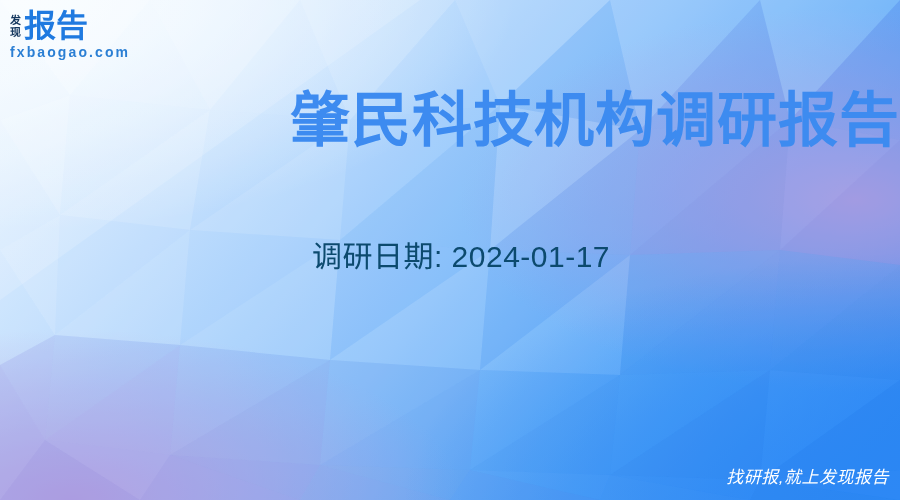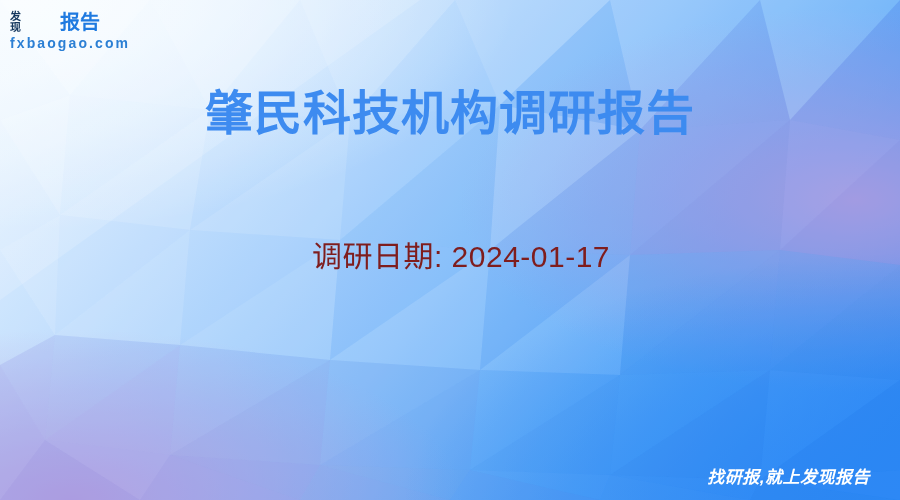--- a/index.html
+++ b/index.html
@@ -63,75 +63,74 @@
     margin-right: 3px;
     padding-top: 1px;
   }
   #logo-stack span {
     font-size: 11px;
     font-weight: 700;
     color: #14375e;
     letter-spacing: 0;
   }
   #logo-main {
-    font-size: 20px;
+    font-size: 32px;
     font-weight: 700;
     color: #1f7ae0;
     letter-spacing: 0px;
     line-height: 1;
-    margin-left: 36px;
   }
   #logo-url {
     margin-top: 2px;
     font-size: 14px;
     font-weight: 700;
     color: #2b7fd4;
     letter-spacing: 2.1px;
     font-family: "Liberation Sans", "DejaVu Sans", sans-serif;
   }
 
   
   #title {
     position: absolute;
     left: 0;
     right: 0;
     top: 88px;
-    text-align: center;
-    font-size: 48px;
+    text-align: right;
+    font-size: 60px;
     font-weight: 700;
     color: #3d8bf0;
     letter-spacing: 1px;
     line-height: 1.1;
     white-space: nowrap;
     user-select: none;
   }
 
   
   #subtitle {
     position: absolute;
     left: 0;
     right: 0;
     top: 232px;
     text-align: center;
     font-size: 30px;
     font-weight: 400;
-    color: #7f1d1d;
+    color: #0c4a6e;
     letter-spacing: 0.5px;
     white-space: nowrap;
     user-select: none;
     padding-left: 22px;
   }
 
   
   #footer-slogan {
     position: absolute;
-    right: 30px;
+    right: 11px;
     bottom: 12px;
     font-size: 17px;
-    font-weight: 700;
+    font-weight: 400;
     font-style: italic;
     color: #ffffff;
     letter-spacing: 0.5px;
     white-space: nowrap;
     user-select: none;
   }
 </style>
 </head>
 <body>
 

